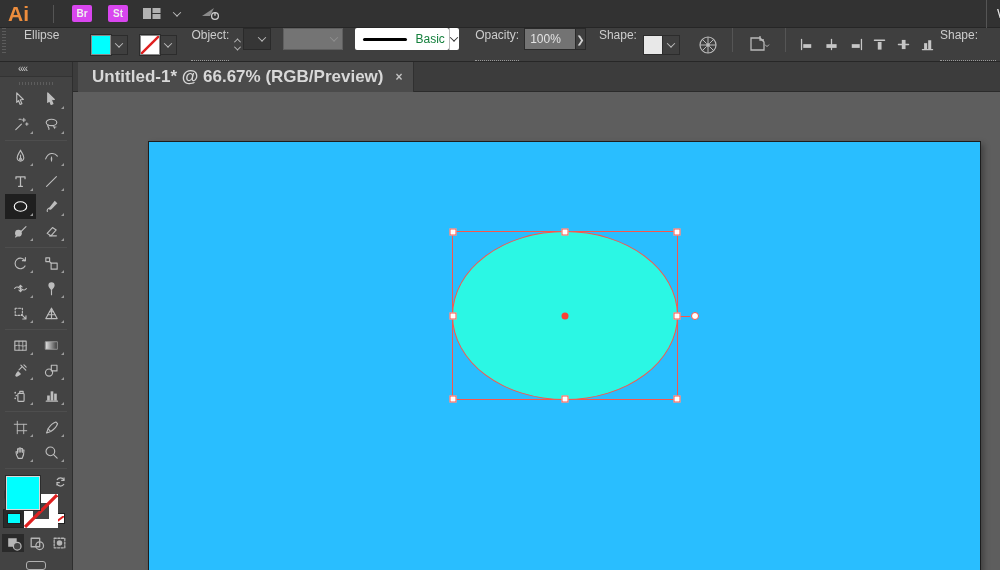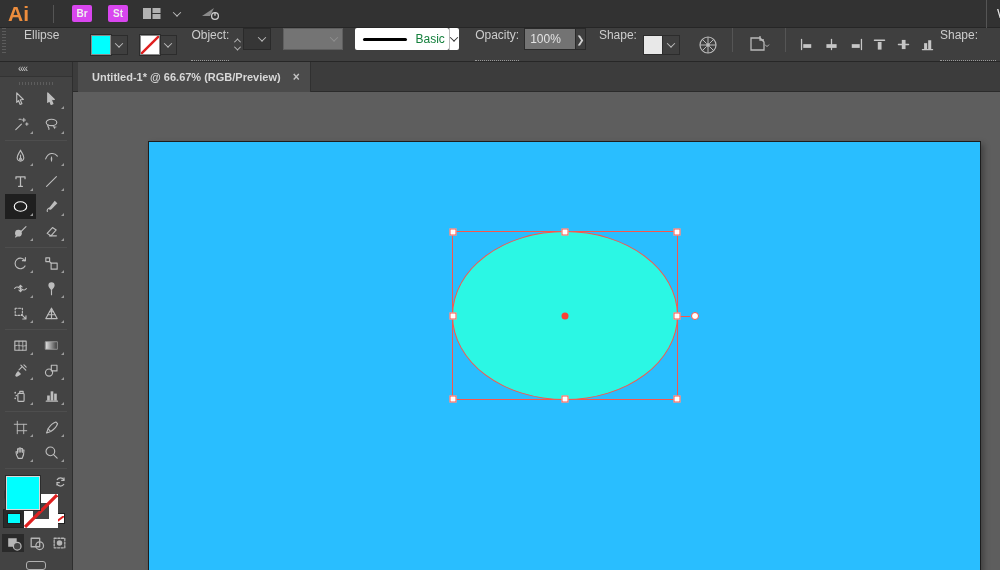--- a/index.html
+++ b/index.html
@@ -75,21 +75,21 @@
   .mode-swatch { width:14px; height:11px; border:1px solid #1f1f1f; }
   .draw-row { display:flex; gap:1px; margin-top:7px; }
   .draw-btn { width:22px; height:18px; display:flex; align-items:center; justify-content:center; color:#b5b5b5; }
   .draw-btn.selected { background:#2a2a2a; }
   .screen-mode { width:20px; height:16px; border:1.5px solid #b0b0b0; border-radius:3px; margin-top:9px; }
 
   
   .workspace { flex:1; display:flex; flex-direction:column; min-width:0; }
   .tabstrip { height:30px; background:#3c3c3c; display:flex; align-items:flex-start; border-bottom:1px solid #2b2b2b; flex:0 0 30px; }
   .doc-tab { margin-left:5px; height:30px; background:#4b4b4b; display:flex; align-items:center; padding:0 10px 0 14px; gap:12px; border-right:1px solid #303030; }
-  .doc-tab-title { font-size:11px; font-weight:bold; color:#d8d8d8; white-space:nowrap; }
+  .doc-tab-title { font-size:17px; font-weight:bold; color:#d8d8d8; white-space:nowrap; }
   .tab-close { color:#c3c3c3; font-size:12px; font-weight:bold; cursor:default; }
 
   .canvas { flex:1; position:relative; background:#5e5e5e; overflow:hidden; }
   .artboard { position:absolute; left:75px; top:49px; width:833px; height:500px; background:var(--artboard); border:1px solid #1d1d1d; box-shadow:3px 3px 6px rgba(0,0,0,.3); }
   .sel-bbox { position:absolute; left:379px; top:139px; width:226px; height:169px; border:1px solid var(--sel); }
   .sel-ellipse { position:absolute; left:-1px; top:-1px; width:226px; height:169px; border-radius:50%; background:var(--ellipse); border:1px solid var(--sel); }
   .handle { position:absolute; width:7px; height:7px; background:#fff; border:1px solid var(--sel); transform:translate(-50%,-50%); z-index:3; }
   .h-tl{left:0;top:0} .h-tc{left:50%;top:0} .h-tr{left:100%;top:0}
   .h-ml{left:0;top:50%} .h-mr{left:100%;top:50%}
   .h-bl{left:0;top:100%} .h-bc{left:50%;top:100%} .h-br{left:100%;top:100%}

